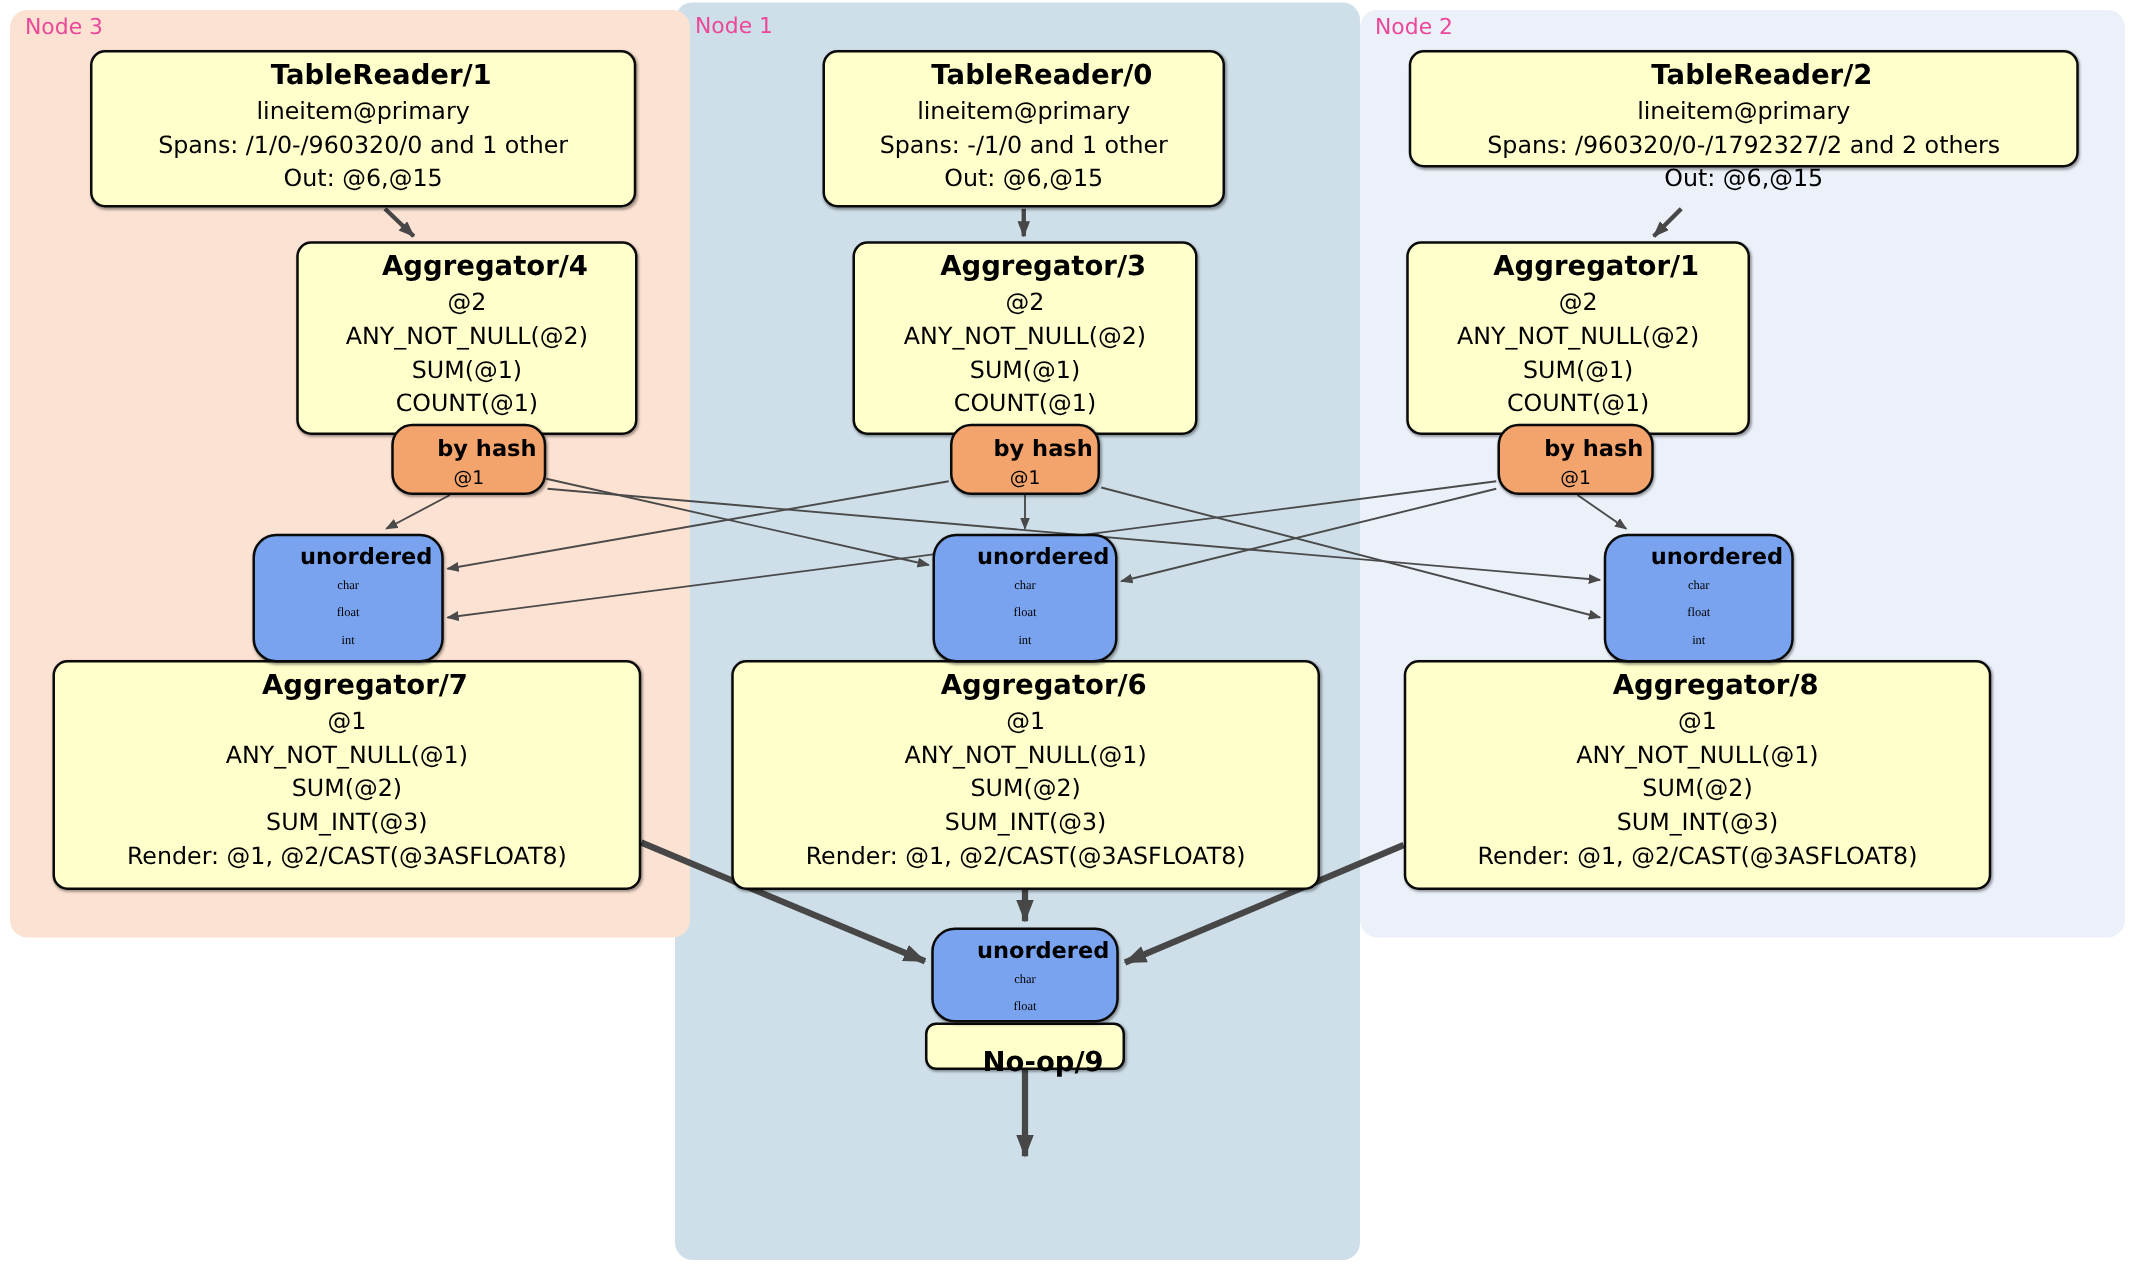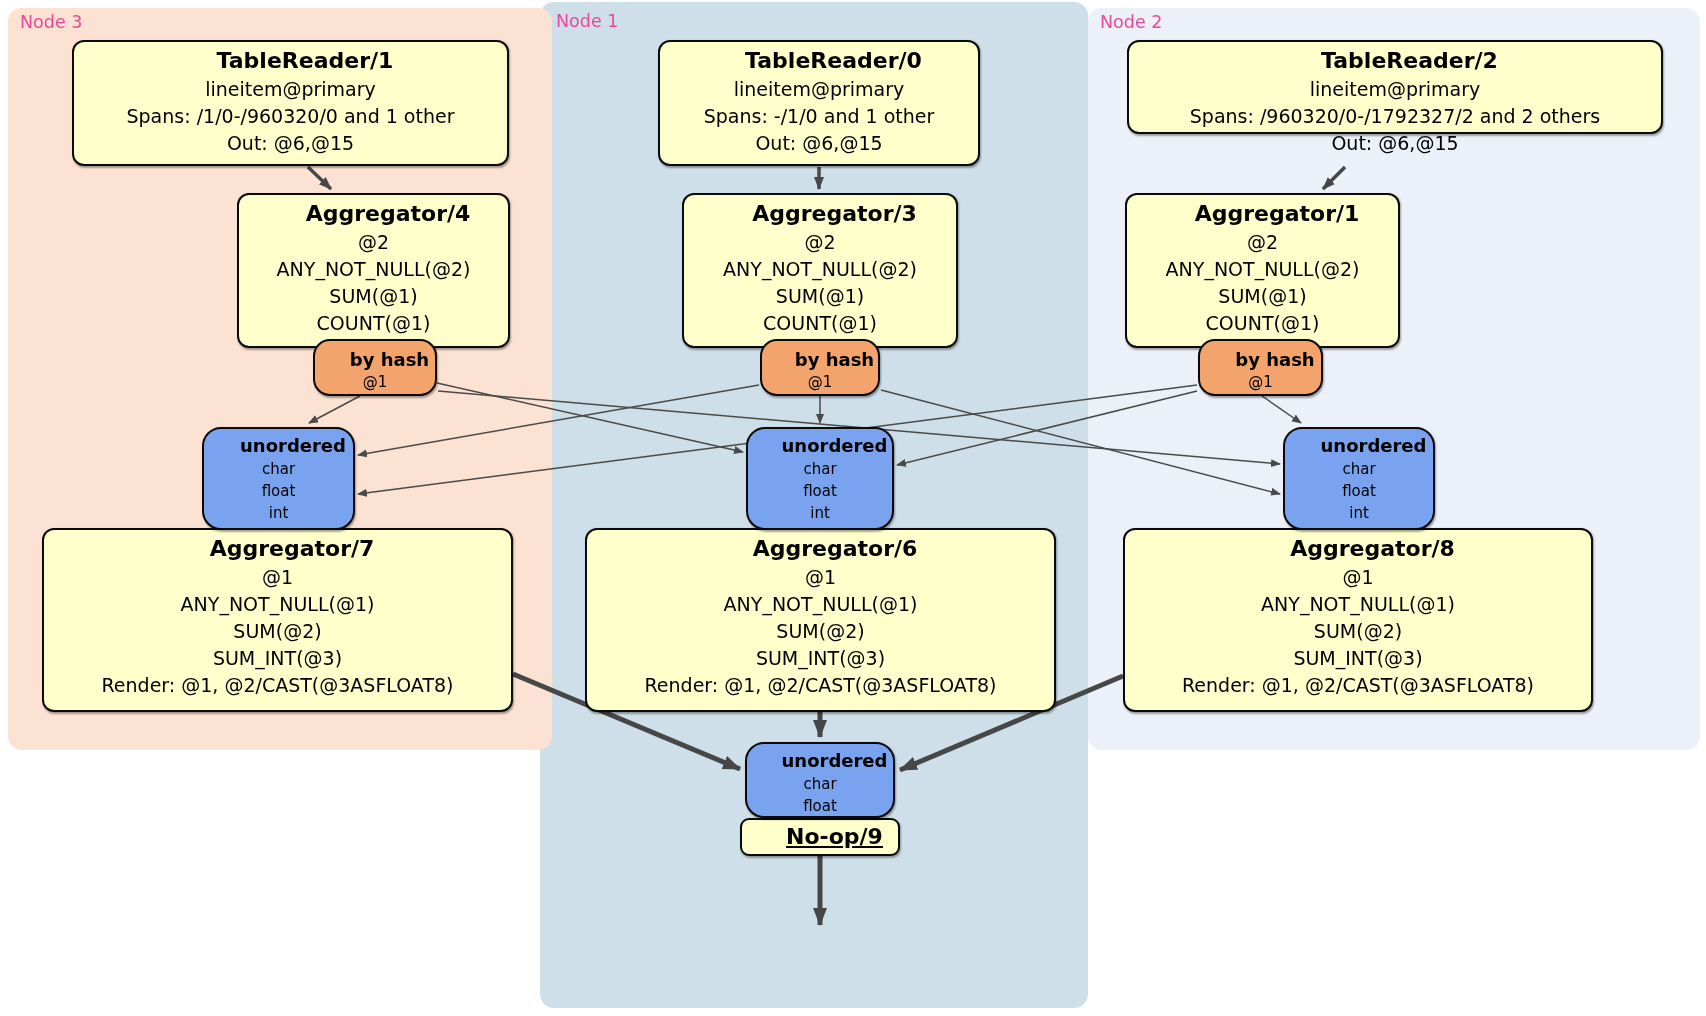--- a/index.html
+++ b/index.html
@@ -15,22 +15,22 @@
     background:#ffffcc; border:2px solid #0a0a0a; border-radius:12px;
     text-align:center; box-shadow:1px 1.5px 2px rgba(0,0,0,0.35);
   }
   .box .t { font-weight:bold; font-size:22px; line-height:30px; padding-top:4px; white-space:nowrap;margin-left:29px; }
   .box .d { font-size:19px; line-height:27px; white-space:nowrap; }
   .router { background:#f3a46d; border-radius:17px; }
   .router .t { font-size:18px; line-height:24px; padding-top:7px; }
   .router .d { font-size:15px; line-height:21px; }
   .sync { background:#79a3ee; border-radius:19px; }
   .sync .t { font-size:18px; line-height:25px; padding-top:4px; }
-  .sync .d { font-size:15px; line-height:22px; }
-  .titleonly .t { line-height:30px; padding-top:2px;text-decoration:underline; }
+  .sync .d { font-size:10px; line-height:22px;font-family:Liberation Serif, serif; }
+  .titleonly .t { line-height:30px; padding-top:16px; }
 </style>
 </head>
 <body>
 
 <div id="canvas">
 
   <div class="region" style="left:540px;top:2px;width:548px;height:1006px;background:#cedfe9"></div>
   <div class="region" style="left:8px;top:8px;width:544px;height:742px;background:#fce2d2"></div>
   <div class="region" style="left:1088px;top:8px;width:612px;height:742px;background:#ebf0f9"></div>
 

